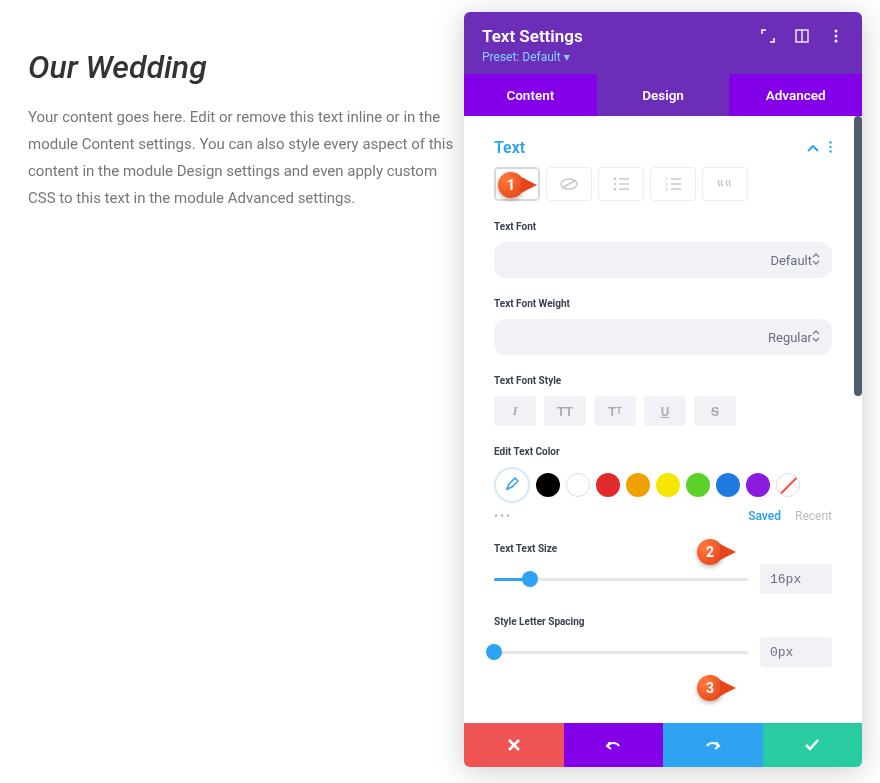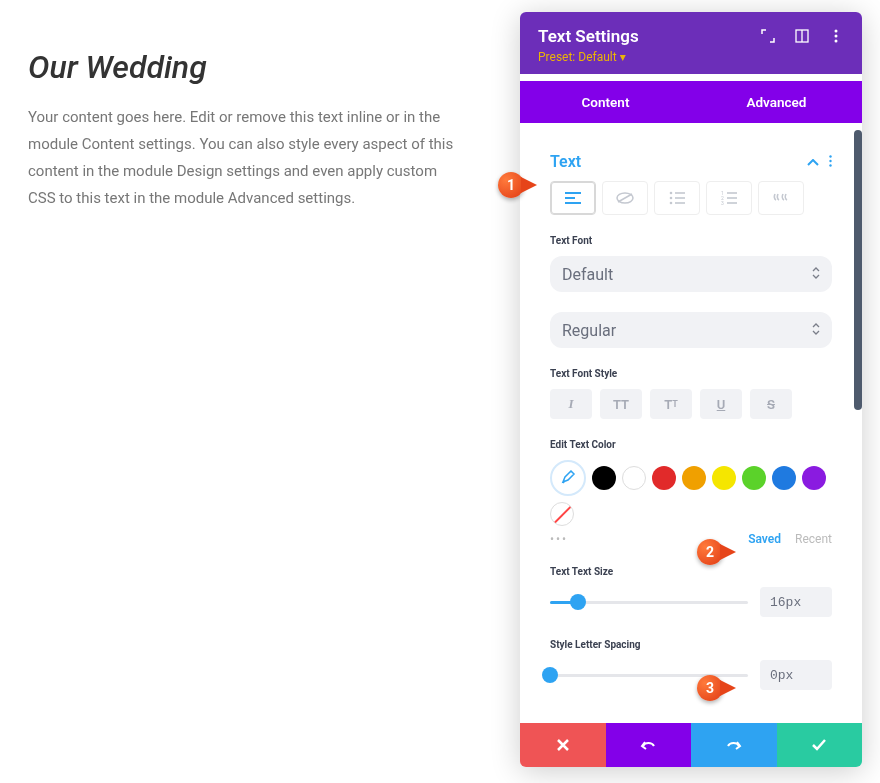--- a/index.html
+++ b/index.html
@@ -26,29 +26,28 @@
   }
   .page-body {
     font-size: 15px;
     line-height: 1.8;
     color: #777;
   }
   .settings-panel {
     position: absolute;
     right: 18px;
     top: 12px;
-    width: 342px;
+    width: 398px;
     height: 755px;
     background: #fff;
     border-radius: 6px;
     box-shadow: 0 4px 30px rgba(0,0,0,0.2);
     display: flex;
     flex-direction: column;
     overflow: hidden;
-    gap: 7px;
   }
   .panel-header {
     background: #6c2eb9;
     color: #fff;
     padding: 14px 18px 10px;
   }
   .panel-header-row {
     display: flex;
     justify-content: space-between;
     align-items: center;
@@ -66,21 +65,21 @@
     width: 16px;
     height: 16px;
     display: flex;
     align-items: center;
     justify-content: center;
     cursor: pointer;
     color: #fff;
   }
   .panel-preset {
     font-size: 12px;
-    color: #eab308;
+    color: #7dd3fc;
     margin-top: 4px;
     cursor: pointer;
   }
   .panel-tabs {
     display: flex;
     background: #8300e9;
   }
   .panel-tab {
     flex: 1;
     text-align: center;
@@ -157,25 +156,25 @@
     color: #3b4151;
     margin-bottom: 10px;
   }
   .select-field {
     width: 100%;
     height: 36px;
     background: #f1f2f5;
     border: none;
     border-radius: 12px;
     padding: 0 12px;
-    font-size: 16px;
+    font-size: 13px;
     color: #6a6f7d;
     display: flex;
     align-items: center;
-    justify-content: space-between;
+    justify-content: flex-end;
     cursor: pointer;
     margin-bottom: 20px;
   }
   .select-caret {
     font-size: 10px;
     color: #7a7e89;
   }
   .style-row {
     display: flex;
     gap: 8px;
@@ -377,20 +376,21 @@
               <circle cx="2" cy="12" r="1.5" fill="#fff"></circle>
             </svg>
         </div>
       </div>
     </div>
     <div class="panel-preset">Preset: Default ▾</div>
   </div>
 
   <div class="panel-tabs">
     <div class="panel-tab">Content</div>
+    <div class="panel-tab active">Design</div>
     <div class="panel-tab">Advanced</div>
   </div>
 
   <div class="panel-body">
     <div class="panel-scroll-track"></div>
 
     <div class="group-header">
       <span>Text</span>
       <div class="group-header-right">
         <span>
@@ -454,20 +454,21 @@
       <div class="field-label">Text Font</div>
       <div class="select-field">
         <span>Default</span>
         <span class="select-caret">
           <svg width="8" height="12" viewBox="0 0 8 12">
               <path d="M1 4l3-3 3 3M1 8l3 3 3-3" stroke="#7a7e89" stroke-width="1.3" fill="none"></path>
             </svg>
         </span>
       </div>
 
+      <div class="field-label">Text Font Weight</div>
       <div class="select-field">
         <span>Regular</span>
         <span class="select-caret">
           <svg width="8" height="12" viewBox="0 0 8 12">
               <path d="M1 4l3-3 3 3M1 8l3 3 3-3" stroke="#7a7e89" stroke-width="1.3" fill="none"></path>
             </svg>
         </span>
       </div>
 
       <div class="field-label">Text Font Style</div>

